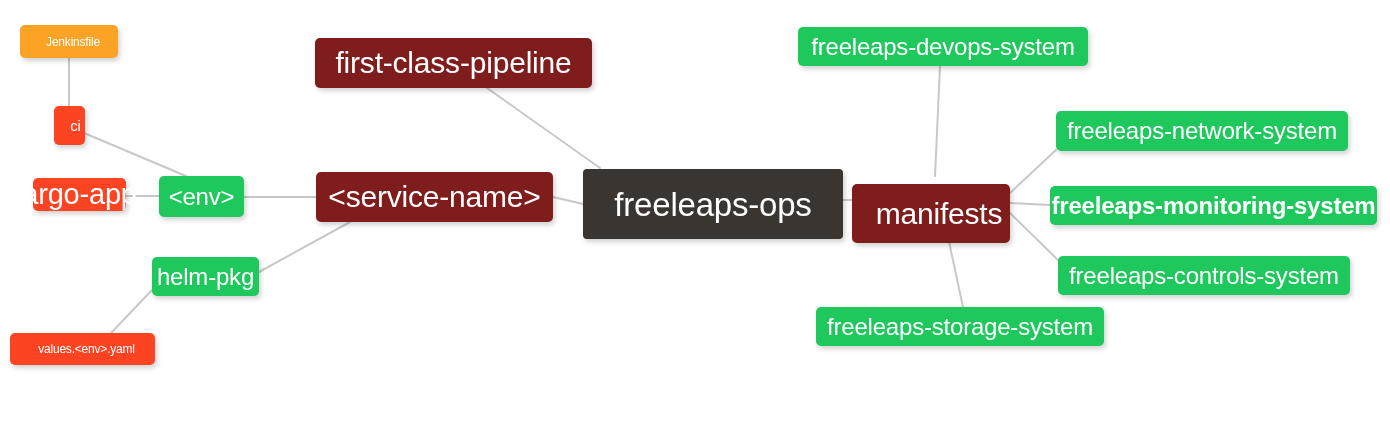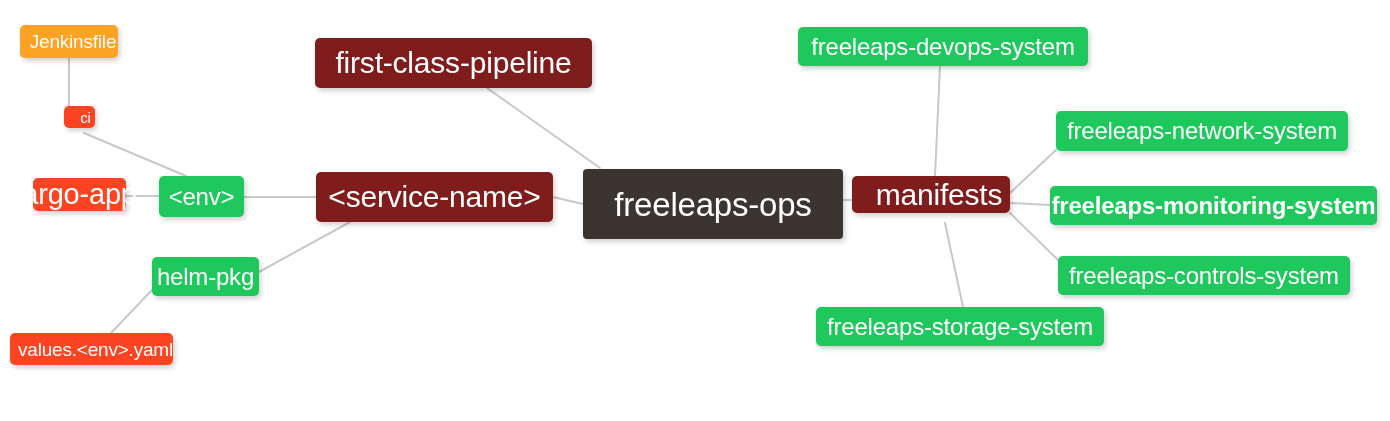--- a/index.html
+++ b/index.html
@@ -45,21 +45,21 @@
   }
   .node.blue    { background: #7f1d1d; }
   .node.green   { background: #1ec85c; }
   .node.orange  { background: #fca326; }
   .node.red     { background: #fc4422; }
 
   .sz-xl  { font-size: 33px; }
   .sz-lg  { font-size: 30px; }
   .sz-md  { font-size: 24px; }
   .sz-sm  { font-size: 29px; }
-  .sz-xs  { font-size: 19px; padding-left: 8px; }
+  .sz-xs  { font-size: 12px; padding-left: 8px; }
   .sz-xxs { font-size: 15px; }
 </style>
 </head>
 <body>
 
 <div id="mindmap">
   <svg id="edges" viewBox="0 0 1390 421" xmlns="http://www.w3.org/2000/svg">
       <line x1="583" y1="204" x2="553" y2="197" stroke="#c8c8c8" stroke-width="2" stroke-linecap="round"></line>
       <line x1="600" y1="168" x2="487" y2="88" stroke="#c8c8c8" stroke-width="2" stroke-linecap="round"></line>
       <line x1="843" y1="200" x2="852" y2="200" stroke="#c8c8c8" stroke-width="2" stroke-linecap="round"></line>
@@ -77,39 +77,39 @@
     </svg>
 <div class="node root sz-xl" style="left: 583px; top: 169px; width: 260px; height: 70px;">
       <span>freeleaps-ops</span>
     </div>
     <div class="node blue sz-lg" style="left: 315px; top: 38px; width: 277px; height: 50px;">
       <span>first-class-pipeline</span>
     </div>
     <div class="node blue sz-lg" style="left: 316px; top: 172px; width: 237px; height: 50px;">
       <span>&lt;service-name&gt;</span>
     </div>
-    <div class="node blue sz-lg" style="left: 852px; top: 176px; width: 158px; height: 37px; padding-left: 16px;">
+    <div class="node blue sz-lg" style="left: 852px; top: 184px; width: 158px; height: 59px; padding-left: 16px;">
       <span>manifests</span>
     </div>
     <div class="node green sz-md" style="left: 159px; top: 176px; width: 85px; height: 41px;">
       <span>&lt;env&gt;</span>
     </div>
     <div class="node green sz-md" style="left: 152px; top: 257px; width: 107px; height: 39px;">
       <span>helm-pkg</span>
     </div>
     <div class="node orange sz-xs" style="left: 20px; top: 25px; width: 98px; height: 33px;">
       <span>Jenkinsfile</span>
     </div>
-    <div class="node red sz-xxs" style="left: 64px; top: 106px; width: 31px; height: 22px; padding-left: 12px;">
+    <div class="node red sz-xxs" style="left: 54px; top: 106px; width: 31px; height: 39px; padding-left: 12px;">
       <span>ci</span>
     </div>
     <div class="node red sz-sm" style="left: 33px; top: 178px; width: 93px; height: 33px;">
       <span>argo-app</span>
     </div>
-    <div class="node red sz-xs" style="left: 10px; top: 333px; width: 163px; height: 32px;">
+    <div class="node red sz-xs" style="left: 10px; top: 333px; width: 145px; height: 32px;">
       <span>values.&lt;env&gt;.yaml</span>
     </div>
     <div class="node green sz-md" style="left: 798px; top: 27px; width: 290px; height: 39px;">
       <span>freeleaps-devops-system</span>
     </div>
     <div class="node green sz-md" style="left: 1056px; top: 111px; width: 292px; height: 40px;">
       <span>freeleaps-network-system</span>
     </div>
     <div class="node green sz-md" style="left: 1050px; top: 186px; width: 327px; height: 39px; font-weight: bold;">
       <span>freeleaps-monitoring-system</span>

